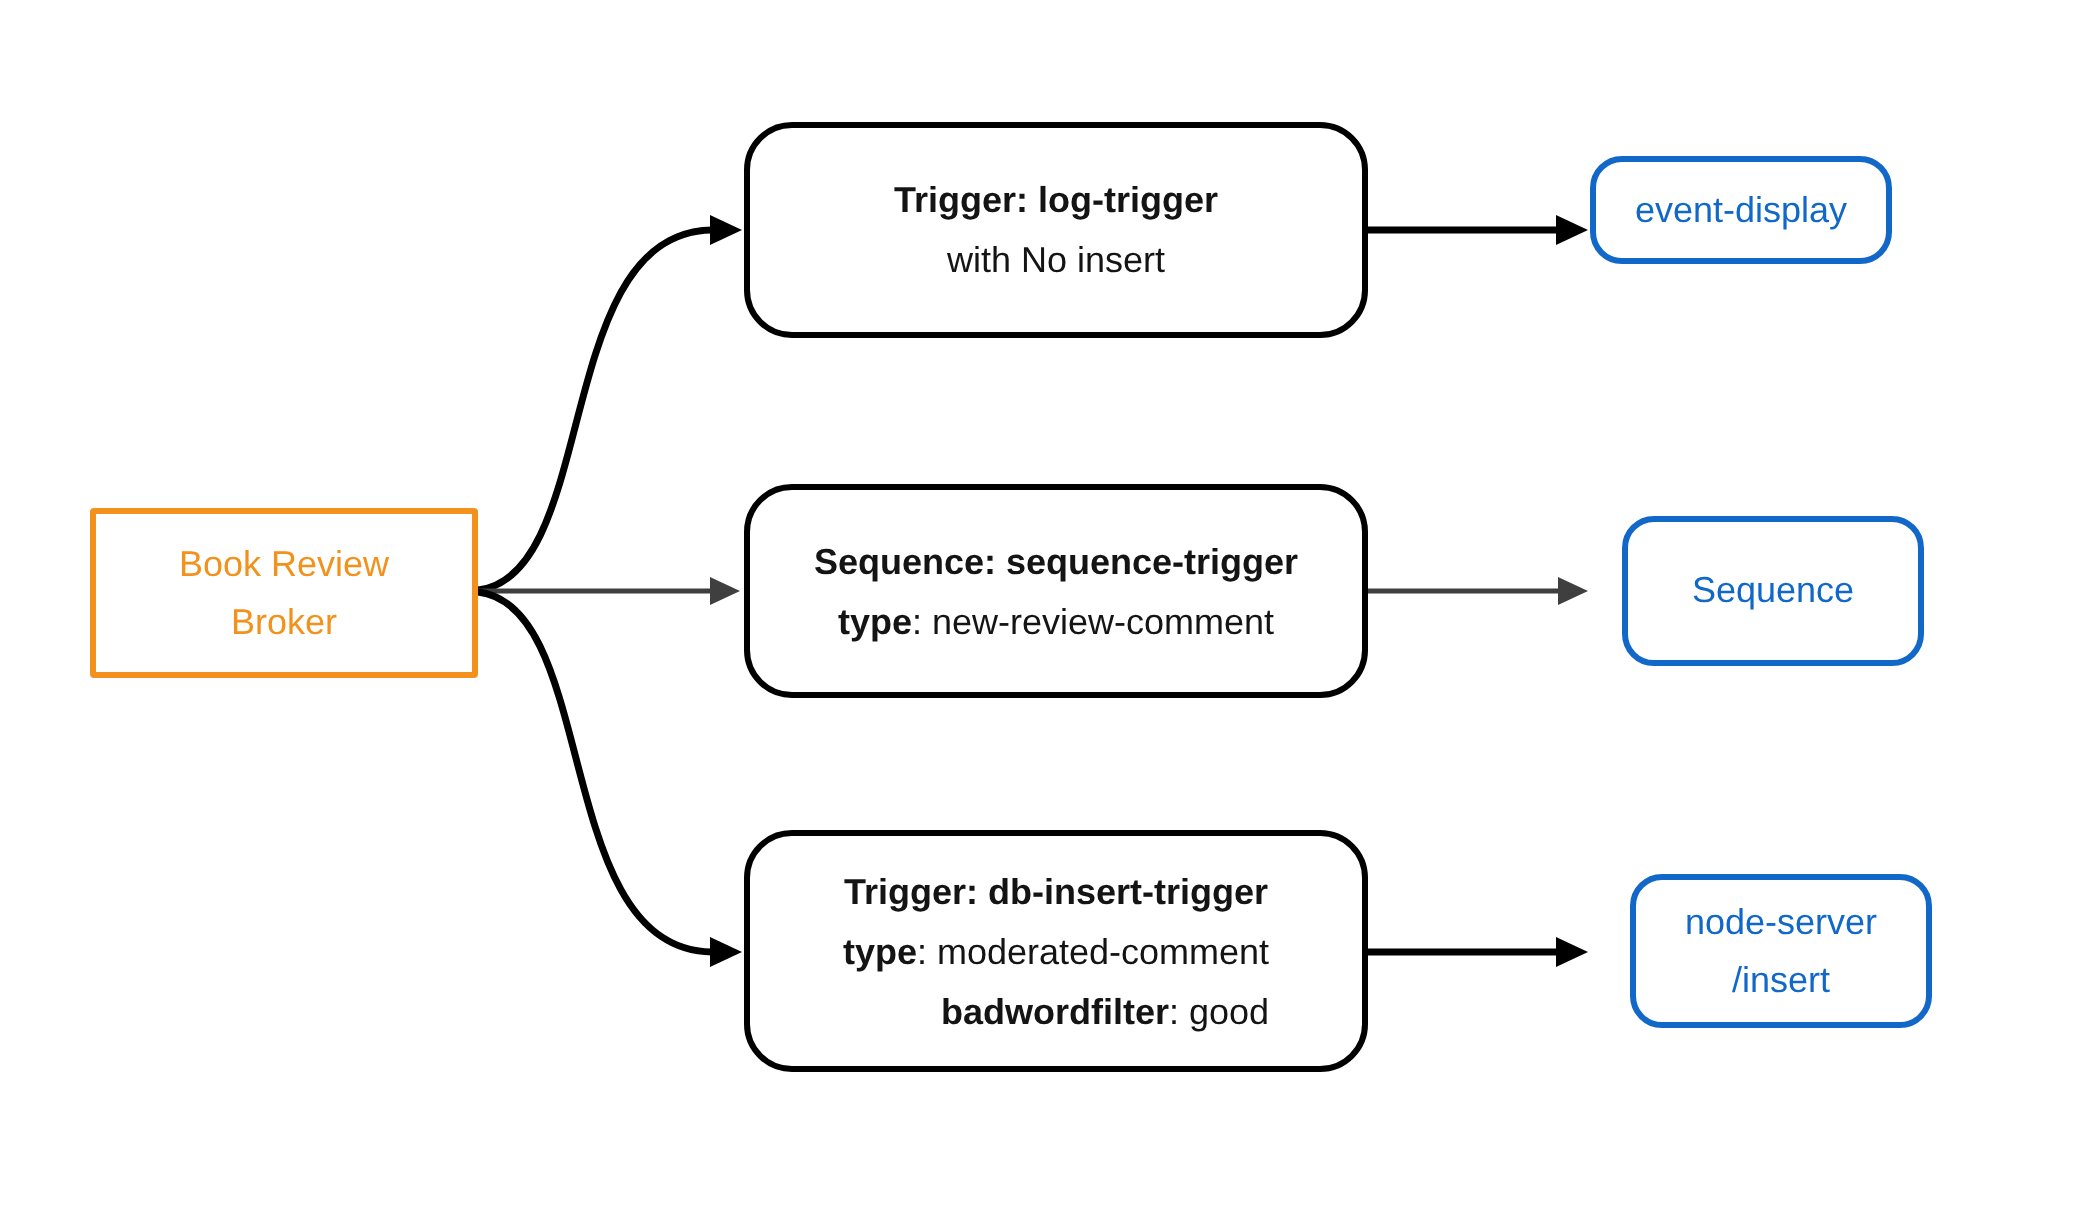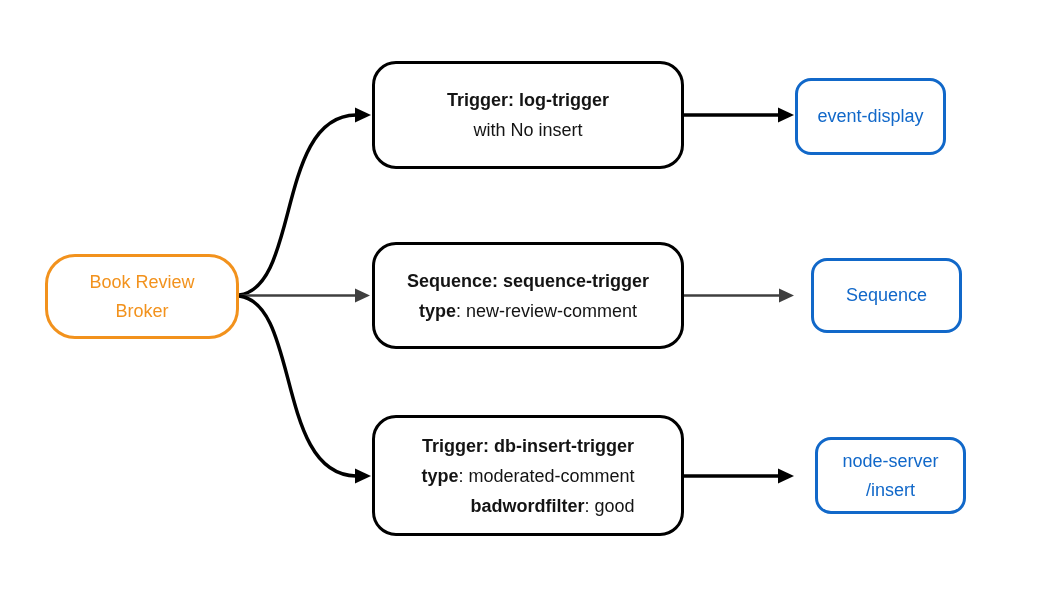--- a/index.html
+++ b/index.html
@@ -21,21 +21,21 @@
     position:absolute;
     background:#ffffff;
     box-sizing:border-box;
     display:flex;flex-direction:column;
     align-items:center;justify-content:center;
     text-align:center;
   }
   .broker{
     left:45px;top:254px;width:194px;height:85px;
     border:3px solid var(--accent-orange,#f2921d);
-    border-radius:30px;
+    border-radius:2px;
     color:var(--accent-orange,#f2921d);
     font-size:18px;line-height:29px;
   }
   .trigger{
     left:372px;width:312px;
     border:3px solid var(--edge-black,#000000);
     border-radius:24px;
     color:#141414;
     font-size:18px;line-height:30px;
   }
@@ -45,21 +45,21 @@
   .trigger .line{width:100%;box-sizing:border-box;}
   .trigger .line.shift-right{padding-left:49px;}
   .bold{font-weight:bold;}
   .sink{
     left:795px;width:151px;
     border:3px solid var(--accent-blue,#1168c9);
     border-radius:16px;
     color:var(--accent-blue,#1d74d4);
     font-size:18px;line-height:29px;
   }
-  .s1{top:78px;height:77px;}
+  .s1{top:78px;height:54px;}
   .s2{top:258px;height:75px;margin-left:16px;}
   .s3{top:437px;height:77px;margin-left:20px;}
 </style>
 </head>
 <body>
 
 <div class="canvas">
 
   <svg class="edges" viewBox="0 0 1043 613" xmlns="http://www.w3.org/2000/svg">
 

